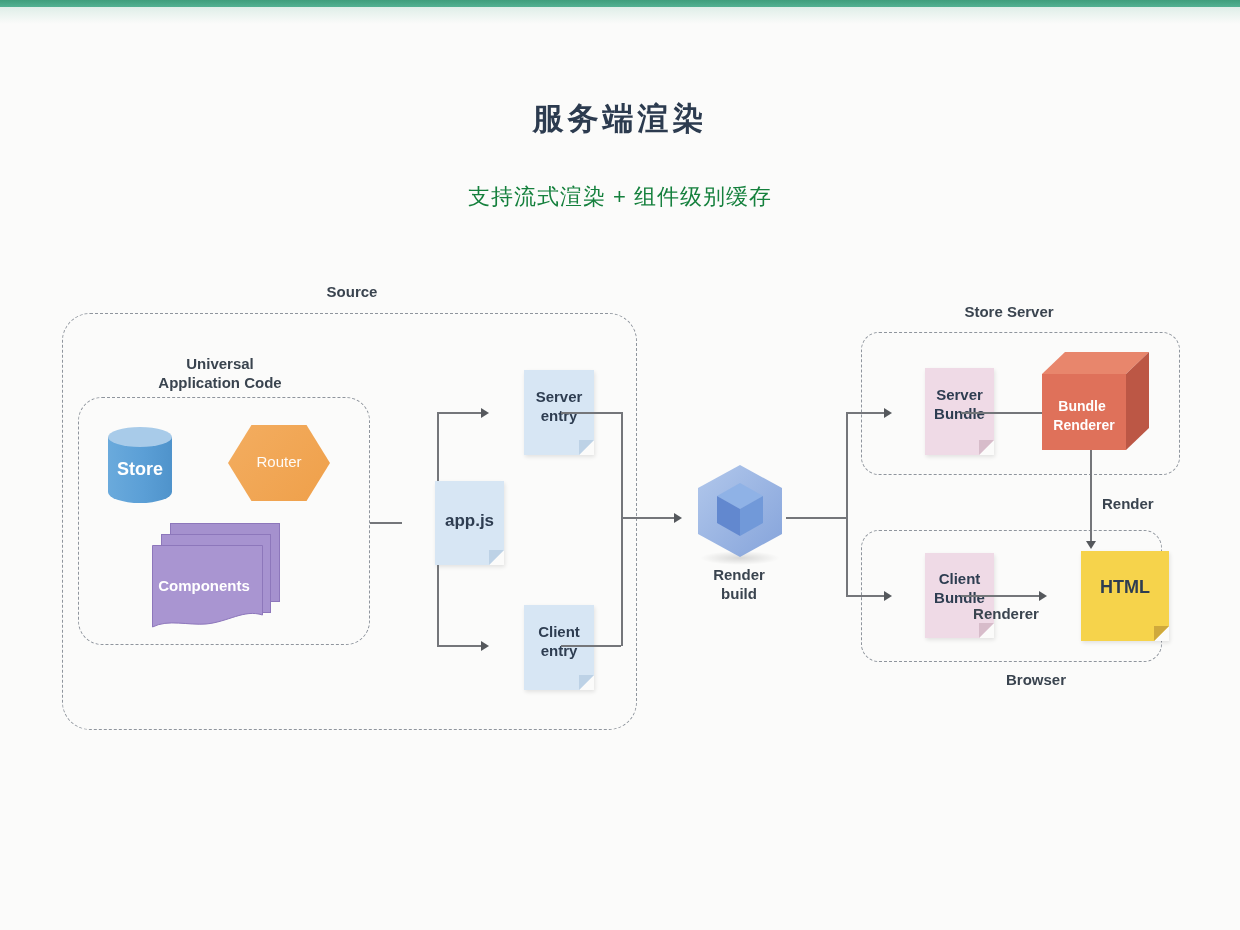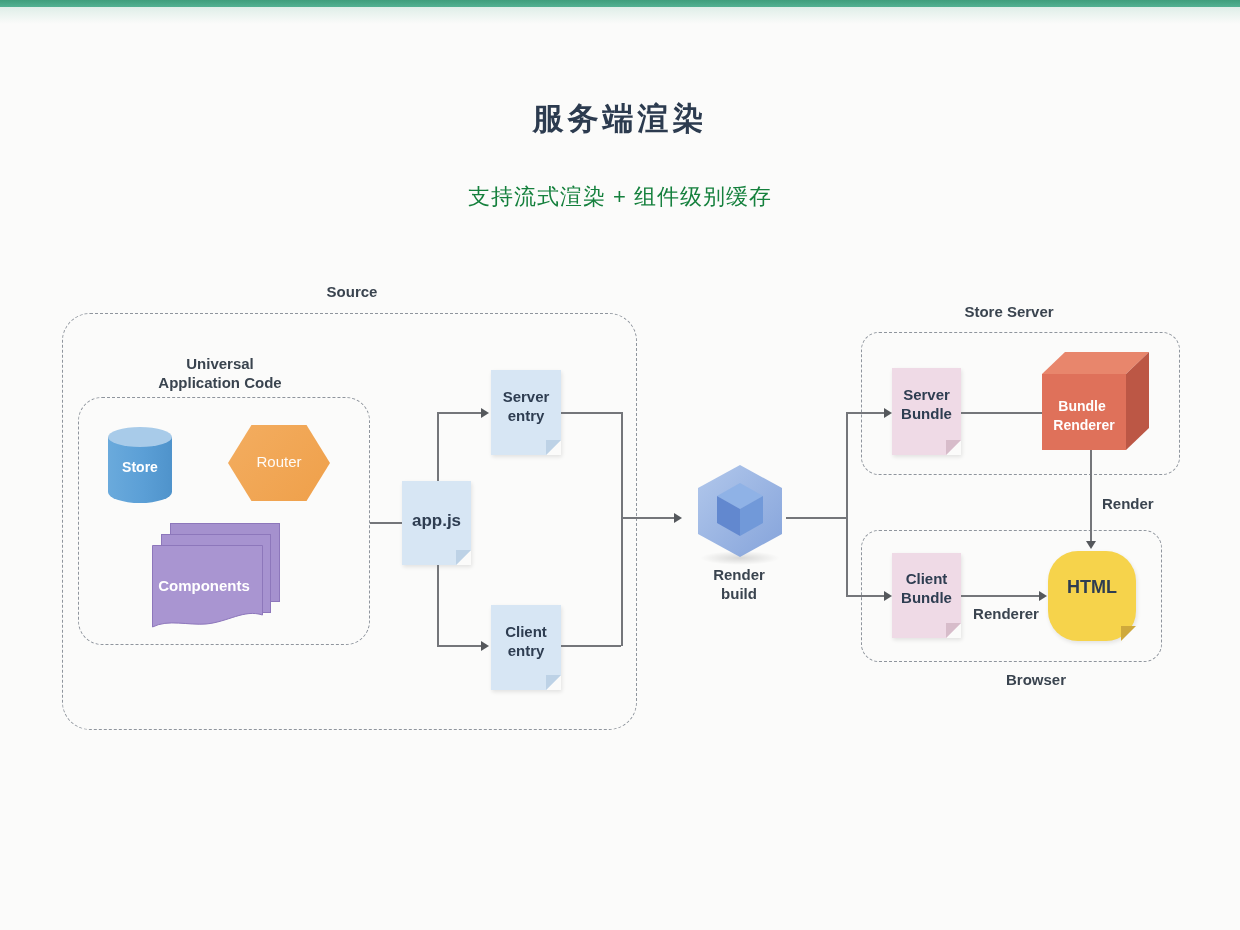--- a/index.html
+++ b/index.html
@@ -27,43 +27,43 @@
 
   
   .hline { position:absolute; height:1.5px; background:#74767a; }
   .vline { position:absolute; width:1.5px; background:#74767a; }
   .arr-r { position:absolute; width:0; height:0;
     border-left:8px solid #55585c; border-top:5px solid transparent; border-bottom:5px solid transparent; }
   .arr-d { position:absolute; width:0; height:0;
     border-top:8px solid #55585c; border-left:5px solid transparent; border-right:5px solid transparent; }
 
   
-  .note { position:absolute; box-shadow:1px 2px 4px rgba(0,0,0,.10); }
+  .note { position:absolute; box-shadow:1px 2px 4px rgba(0,0,0,.10);margin-left:33px; }
   .note .cut { position:absolute; right:0; bottom:0; width:0; height:0;
     border-bottom:15px solid #fbfbfa; border-left:15px solid transparent; }
   .note .fold { position:absolute; right:0; bottom:0; width:15px; height:15px;
     clip-path:polygon(0 0,100% 0,0 100%); }
   .note .txt { position:absolute; left:0; width:100%; text-align:center;
     font-weight:bold; color:#2e3d51; font-size:15px; line-height:19px; }
   .note-blue  { background:#d7e6f4; }
   .note-blue  .fold { background:#bdd2e6; }
   .note-pink  { background:#efdae6; }
   .note-pink  .fold { background:#d7bcca; }
-  .note-yellow{ background:#f6d34b;border-radius:30px; }
+  .note-yellow{ background:#f6d34b; }
   .note-yellow .fold { background:#cfa93c; }
 
   
   .cyl { position:absolute; left:108px; top:427px; width:64px; height:76px; }
   .cyl-body { position:absolute; left:0; top:10px; width:64px; height:66px;
     background:linear-gradient(to right,#6aaadc,#5b9fd6 55%,#4f93cb);
     border-radius:0 0 32px 32px / 0 0 11px 11px; }
   .cyl-top { position:absolute; left:0; top:0; width:64px; height:20px;
     background:#a8cbe9; border-radius:50%; }
   .cyl-label { position:absolute; left:0; top:32px; width:100%; text-align:center;
-    color:#fff; font-weight:bold; font-size:14px; }
+    color:#fff; font-weight:bold; font-size:18px; }
 
   
   .hex { position:absolute; left:228px; top:425px; width:102px; height:76px;
     background:linear-gradient(135deg,#f3ad60,#efa04a);
     clip-path:polygon(0% 50%,23% 0%,77% 0%,100% 50%,77% 100%,23% 100%); }
   .hex-label { position:absolute; left:0; top:28px; width:100%; text-align:center;
     color:rgba(255,255,255,.95); font-weight:normal; font-size:15px; }
 
   .svgabs { position:absolute; }
   .cube-shadow { position:absolute; left:700px; top:551px; width:80px; height:14px;

